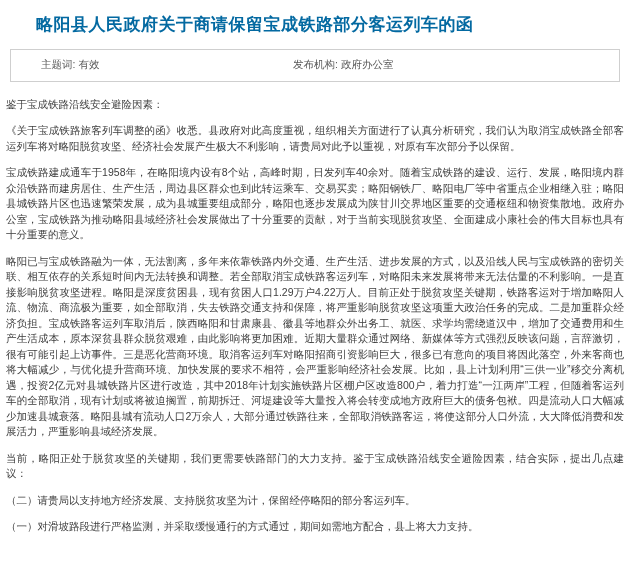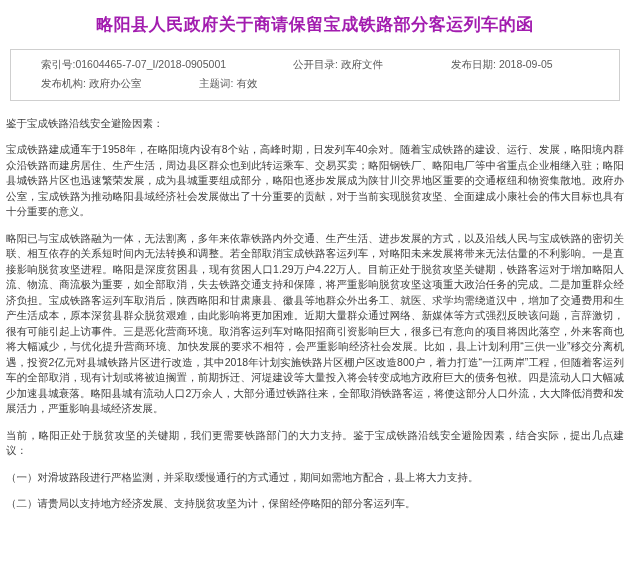--- a/index.html
+++ b/index.html
@@ -3,21 +3,21 @@
 <meta charset="utf-8">
 <style>
   html,body{margin:0;padding:0;}
   body{
     width:630px;height:564px;overflow:hidden;background:#ffffff;
     font-family:"Liberation Sans","DejaVu Sans",sans-serif;
     color:#3d3d3d;
   }
   .page{width:630px;height:564px;position:relative;box-sizing:border-box;padding:0 6px;}
   .doc-title{
-    font-size:17px;font-weight:bold;color:#a21caf;text-align:center;
+    font-size:17px;font-weight:bold;color:#0369a1;text-align:left;
     margin:14px 30px 10px;line-height:1.35;letter-spacing:.5px;
   }
   .meta-box{
     border:1px solid #cfcfcf;margin:12px 4px 0;padding:5px 0 7px 30px;
     font-size:10.5px;color:#595959;box-sizing:border-box;
   }
   .meta-row{display:flex;line-height:19px;}
   .meta-cell{white-space:nowrap;}
   .meta-cell .val{margin-left:3px;}
   .mc1{width:252px;}
@@ -32,43 +32,33 @@
 </head>
 <body>
 
 <div class="page">
 
   <h1 class="doc-title">略阳县人民政府关于商请保留宝成铁路部分客运列车的函</h1>
 
   <div class="meta-box">
     <div class="meta-row">
       <div class="meta-cell mc1">
-        <span class="lbl">索引号:</span><span class="val" style="margin-left:0;">01604465-7-07_I/2018-0905001</span>
+        <span class="lbl">主题词:</span><span class="val">有效</span>
       </div>
       <div class="meta-cell mc2">
-        <span class="lbl">公开目录:</span><span class="val">政府文件</span>
-      </div>
-      <div class="meta-cell mc3">
-        <span class="lbl">发布日期:</span><span class="val">2018-09-05</span>
-      </div>
-    </div>
-    <div class="meta-row">
-      <div class="meta-cell mc2">
         <span class="lbl">发布机构:</span><span class="val">政府办公室</span>
-      </div>
-      <div class="meta-cell mc1">
-        <span class="lbl">主题词:</span><span class="val">有效</span>
       </div>
       <div class="meta-cell mc3"></div>
     </div>
   </div>
 
   <div class="body-text">
     <p class="salutation">鉴于宝成铁路沿线安全避险因素：</p>
+    <p>《关于宝成铁路旅客列车调整的函》收悉。县政府对此高度重视，组织相关方面进行了认真分析研究，我们认为取消宝成铁路全部客运列车将对略阳脱贫攻坚、经济社会发展产生极大不利影响，请贵局对此予以重视，对原有车次部分予以保留。</p>
     <p>宝成铁路建成通车于1958年，在略阳境内设有8个站，高峰时期，日发列车40余对。随着宝成铁路的建设、运行、发展，略阳境内群众沿铁路而建房居住、生产生活，周边县区群众也到此转运乘车、交易买卖；略阳钢铁厂、略阳电厂等中省重点企业相继入驻；略阳县城铁路片区也迅速繁荣发展，成为县城重要组成部分，略阳也逐步发展成为陕甘川交界地区重要的交通枢纽和物资集散地。政府办公室，宝成铁路为推动略阳县域经济社会发展做出了十分重要的贡献，对于当前实现脱贫攻坚、全面建成小康社会的伟大目标也具有十分重要的意义。</p>
     <p>略阳已与宝成铁路融为一体，无法割离，多年来依靠铁路内外交通、生产生活、进步发展的方式，以及沿线人民与宝成铁路的密切关联、相互依存的关系短时间内无法转换和调整。若全部取消宝成铁路客运列车，对略阳未来发展将带来无法估量的不利影响。一是直接影响脱贫攻坚进程。略阳是深度贫困县，现有贫困人口1.29万户4.22万人。目前正处于脱贫攻坚关键期，铁路客运对于增加略阳人流、物流、商流极为重要，如全部取消，失去铁路交通支持和保障，将严重影响脱贫攻坚这项重大政治任务的完成。二是加重群众经济负担。宝成铁路客运列车取消后，陕西略阳和甘肃康县、徽县等地群众外出务工、就医、求学均需绕道汉中，增加了交通费用和生产生活成本，原本深贫县群众脱贫艰难，由此影响将更加困难。近期大量群众通过网络、新媒体等方式强烈反映该问题，言辞激切，很有可能引起上访事件。三是恶化营商环境。取消客运列车对略阳招商引资影响巨大，很多已有意向的项目将因此落空，外来客商也将大幅减少，与优化提升营商环境、加快发展的要求不相符，会严重影响经济社会发展。比如，县上计划利用“三供一业”移交分离机遇，投资2亿元对县城铁路片区进行改造，其中2018年计划实施铁路片区棚户区改造800户，着力打造“一江两岸”工程，但随着客运列车的全部取消，现有计划或将被迫搁置，前期拆迁、河堤建设等大量投入将会转变成地方政府巨大的债务包袱。四是流动人口大幅减少加速县城衰落。略阳县城有流动人口2万余人，大部分通过铁路往来，全部取消铁路客运，将使这部分人口外流，大大降低消费和发展活力，严重影响县域经济发展。</p>
     <p>当前，略阳正处于脱贫攻坚的关键期，我们更需要铁路部门的大力支持。鉴于宝成铁路沿线安全避险因素，结合实际，提出几点建议：</p>
+    <p>（二）请贵局以支持地方经济发展、支持脱贫攻坚为计，保留经停略阳的部分客运列车。</p>
     <p>（一）对滑坡路段进行严格监测，并采取缓慢通行的方式通过，期间如需地方配合，县上将大力支持。</p>
-    <p>（二）请贵局以支持地方经济发展、支持脱贫攻坚为计，保留经停略阳的部分客运列车。</p>
 
   </div>
 
 </div>
 
 </body></html>

